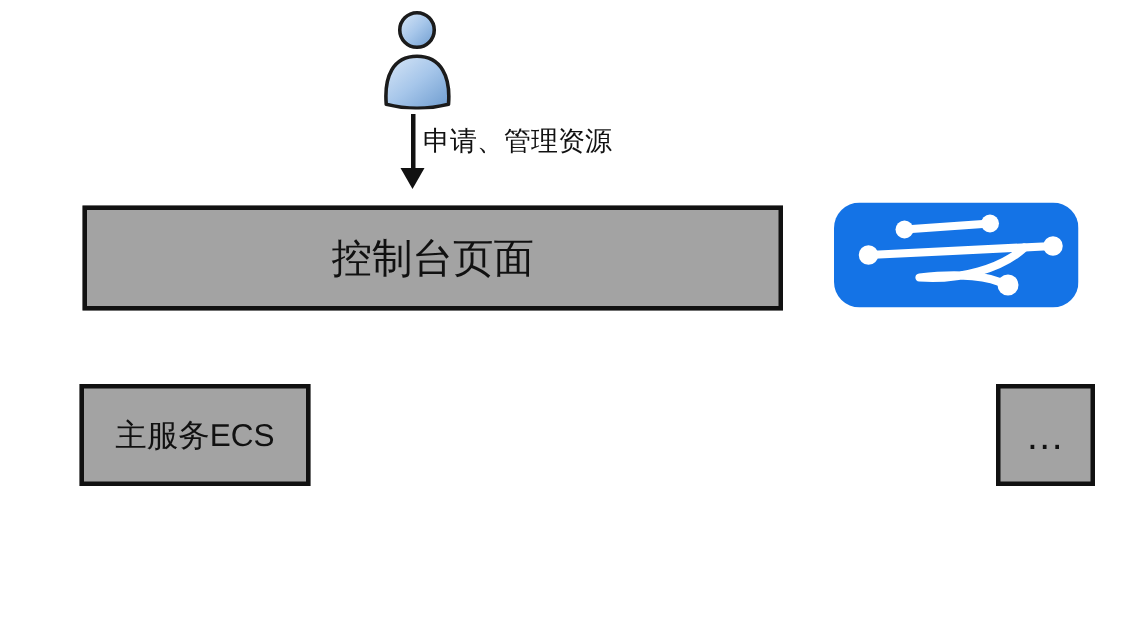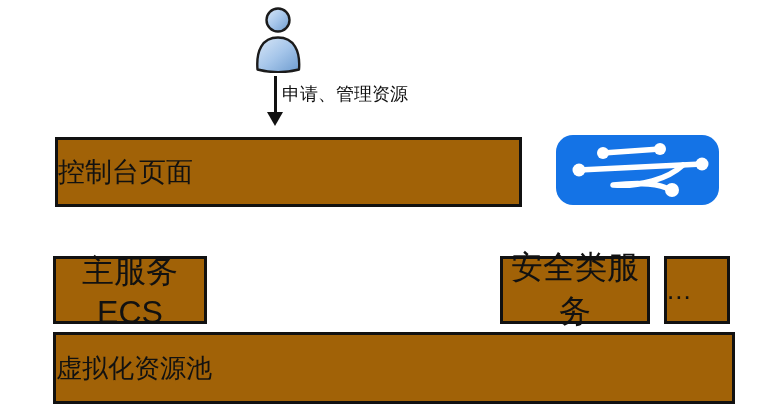--- a/index.html
+++ b/index.html
@@ -10,26 +10,26 @@
     font-family:"Liberation Sans","DejaVu Sans",sans-serif;
     color:#111111;
     overflow:hidden;
     margin-left:32px;
   }
   .abs{position:absolute;}
   .box{
     position:absolute;
     border:3px solid #111111;
     box-sizing:border-box;
-    background:#a16207;
-    display:flex;align-items:center;justify-content:flex-start;
+    background:#a3a3a3;
+    display:flex;align-items:center;justify-content:center;
     text-align:center;
   }
   .console-box{left:23px;top:137px;width:467px;height:70px;font-size:27px;font-weight:500;}
-  .svc{top:256px;height:68px;font-size:32px;font-weight:500;}
+  .svc{top:256px;height:68px;font-size:21px;font-weight:500;}
   .svc1{left:21px;width:154px;}
   .svc2{left:186px;width:124px;}
   .svc3{left:327px;width:131px;}
   .svc4{left:468px;width:150px;}
   .svc5{left:632px;width:66px;font-size:26px;letter-spacing:1px;}
   .pool-box{left:21px;top:332px;width:682px;height:72px;font-size:26px;font-weight:500;}
   .person{left:220px;top:7px;width:54px;height:66px;}
   .arrow-stem{left:242px;top:76px;width:3px;height:37px;background:#111111;}
   .arrow-head{
     left:235px;top:112px;width:0;height:0;
@@ -79,24 +79,18 @@
       <circle cx="23" cy="35" r="6.5" stroke="none"></circle>
       <circle cx="146" cy="29" r="6.5" stroke="none"></circle>
       <path d="M127,30 C112,44 84,52 57,50 C84,47 105,49 114,55" fill="none" stroke-width="5.5" stroke-linejoin="round"></path>
       <circle cx="116" cy="55" r="7" stroke="none"></circle>
     </g>
   </svg>
 
   <div class="box svc svc1">
     <span>主服务ECS</span>
   </div>
-  <div class="box svc svc4">
-    <span>安全类服务</span>
-  </div>
   <div class="box svc svc5">
     <span>...</span>
   </div>
 
-  <div class="box pool-box">
-    <span>虚拟化资源池</span>
-  </div>
 
 </div>
 
 </body></html>

